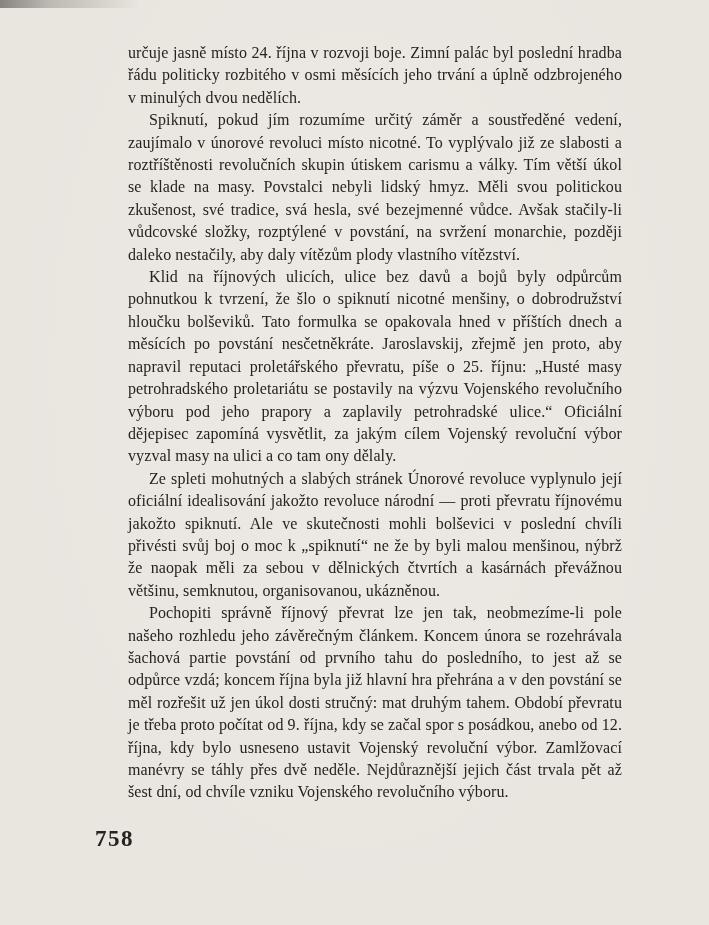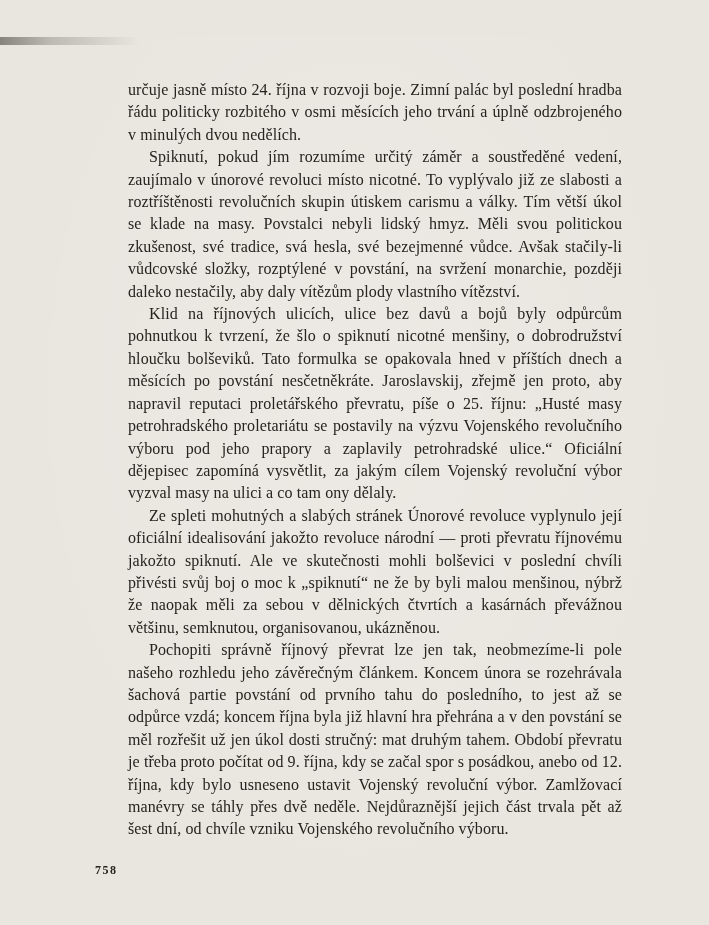--- a/index.html
+++ b/index.html
@@ -13,21 +13,20 @@
     overflow: hidden;
     position: relative;
     font-family: "Liberation Serif", "DejaVu Serif", serif;
   }
   .scan {
     position: absolute;
     inset: 0;
     background:
       radial-gradient(ellipse at 50% 40%, rgba(255,255,255,0.18), rgba(0,0,0,0) 70%),
       #e9e5df;
-    margin-top: 37px;
   }
   .edge-shade {
     position: absolute;
     top: 0;
     left: 0;
     width: 140px;
     height: 8px;
     background: linear-gradient(to right,
       rgba(55,50,45,0.55) 0%,
       rgba(55,50,45,0.25) 35%,
@@ -50,21 +49,21 @@
     text-indent: 21px;
   }
   .para.first {
     text-indent: 0;
   }
   .folio {
     position: absolute;
     left: 95px;
     top: 826px;
     font-weight: bold;
-    font-size: 12px;
+    font-size: 23px;
     color: #262320;
     letter-spacing: 1.5px;
   }
 </style>
 </head>
 <body>
 
 <div class="scan">
   <div class="edge-shade"></div>
 

